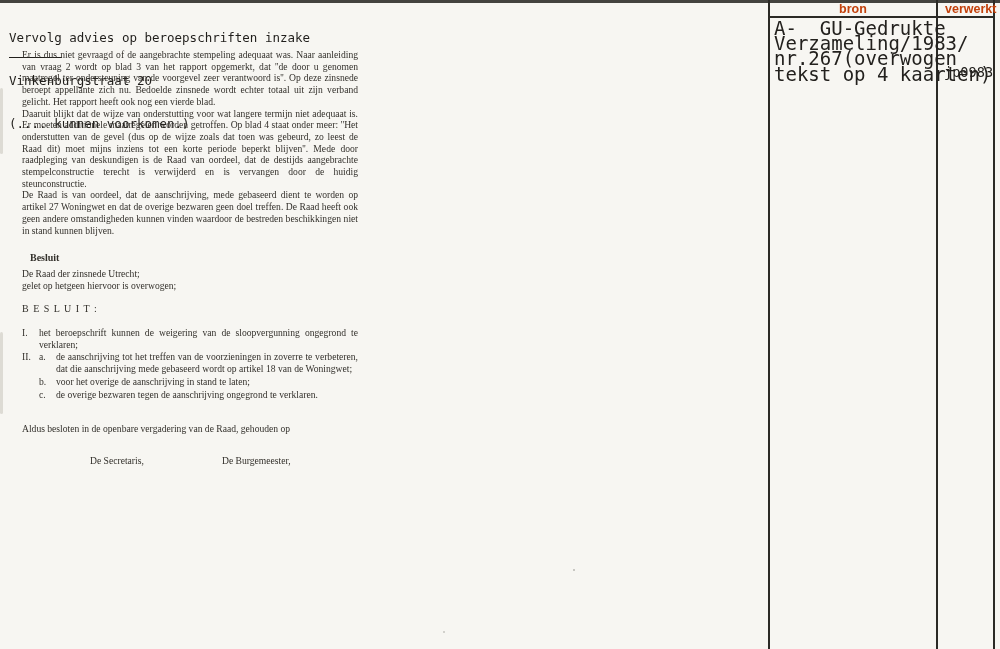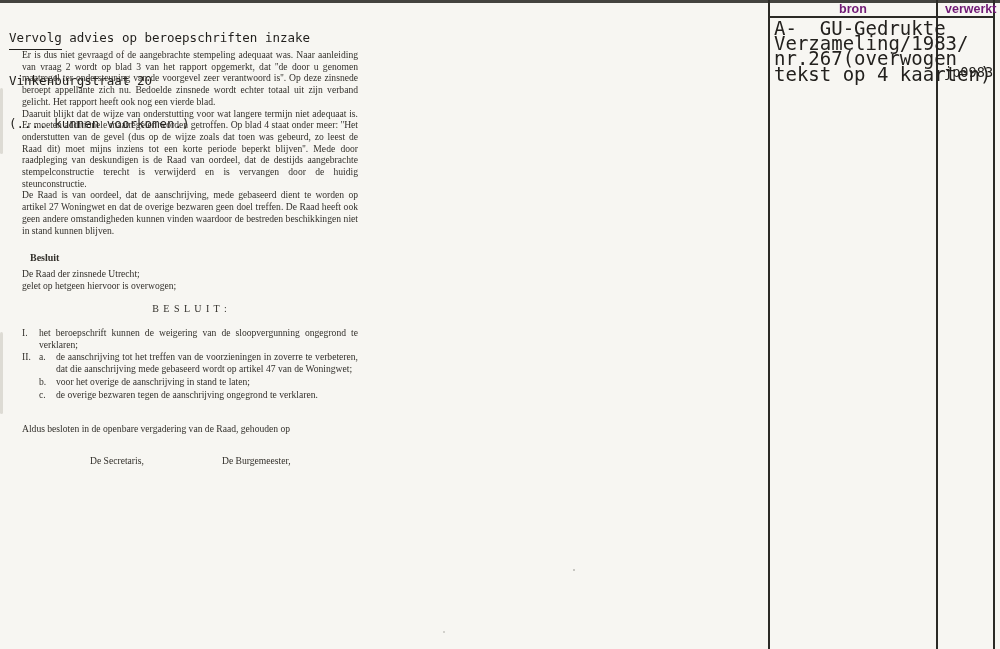--- a/index.html
+++ b/index.html
@@ -22,21 +22,21 @@
   .vline.l2 { left: 936px; }
   .vline.l3 { left: 993px; }
   .header-underline {
     position: absolute; top: 16px; left: 768px; width: 227px; height: 2px;
     background: #2b2a26;
   }
   
   .th {
     position: absolute; top: 2px;
     font-family: "Liberation Sans", sans-serif;
-    font-weight: bold; font-size: 12.5px; color: #701a75;
+    font-weight: bold; font-size: 12.5px; color: #c2410c;
   }
   .th-bron { left: 770px; width: 166px; text-align: center; }
   .th-verwerkt { left: 945px; }
   .bron-cell {
     position: absolute; top: 21px; left: 774px;
     font-family: "DejaVu Sans Mono", monospace;
     font-size: 19px; line-height: 15.2px; color: #23211e;
   }
   .bron-cell div { white-space: pre; }
   .verwerkt-cell {
@@ -44,37 +44,37 @@
     font-family: "DejaVu Sans Mono", monospace;
     font-size: 13.6px; color: #23211e;
   }
   
   .title-block {
     position: absolute; top: 3px; left: 9px;
     font-family: "DejaVu Sans Mono", monospace;
     font-size: 12.5px; line-height: 14.2px; color: #211f1c;
     white-space: pre;
   }
-  .title-underlined { border-bottom: 1.5px solid #211f1c; padding-bottom: 4px; }
+  .title-underlined { border-bottom: 1.5px solid #211f1c; padding-bottom: 12px; }
   .body-block {
     position: absolute; top: 49px; left: 22px; width: 336px;
     font-size: 9.6px; line-height: 11.7px; text-align: justify;
   }
   .body-block p { margin: 0; }
   .besluit-heading {
     position: absolute; top: 252px; left: 22px;
     font-weight: bold; font-size: 10px; margin-left: 8px;
   }
   .preamble {
     position: absolute; top: 268px; left: 22px;
     font-size: 9.6px; line-height: 12.2px;
   }
   .besluit-centered {
     position: absolute; top: 303px; left: 22px; width: 336px;
-    text-align: center; font-size: 10px; letter-spacing: 1px;
+    text-align: left; font-size: 10px; letter-spacing: 1px;
   }
   .decisions {
     position: absolute; top: 327px; left: 22px; width: 336px;
     font-size: 9.6px; line-height: 11.7px;
   }
   .d-row { display: flex; }
   .d-row + .d-row { margin-top: 1px; }
   .d-marker, .d-sub { width: 17px; flex: none; }
   .d-text { flex: 1; text-align: justify; }
   .closing {
@@ -133,21 +133,21 @@
   <div class="besluit-centered">B E S L U I T :</div>
 
   <div class="decisions">
     <div class="d-row">
       <span class="d-marker">I.</span>
       <span class="d-text">het beroepschrift kunnen de weigering van de sloopvergunning ongegrond te verklaren;</span>
     </div>
     <div class="d-row">
       <span class="d-marker">II.</span>
       <span class="d-sub">a.</span>
-      <span class="d-text">de aanschrijving tot het treffen van de voorzieningen in zoverre te verbeteren, dat die aanschrijving mede gebaseerd wordt op artikel 47 van de Woningwet;</span>
+      <span class="d-text">de aanschrijving tot het treffen van de voorzieningen in zoverre te verbeteren, dat die aanschrijving mede gebaseerd wordt op artikel 18 van de Woningwet;</span>
     </div>
     <div class="d-row">
       <span class="d-marker"></span>
       <span class="d-sub">b.</span>
       <span class="d-text">voor het overige de aanschrijving in stand te laten;</span>
     </div>
     <div class="d-row">
       <span class="d-marker"></span>
       <span class="d-sub">c.</span>
       <span class="d-text">de overige bezwaren tegen de aanschrijving ongegrond te verklaren.</span>

